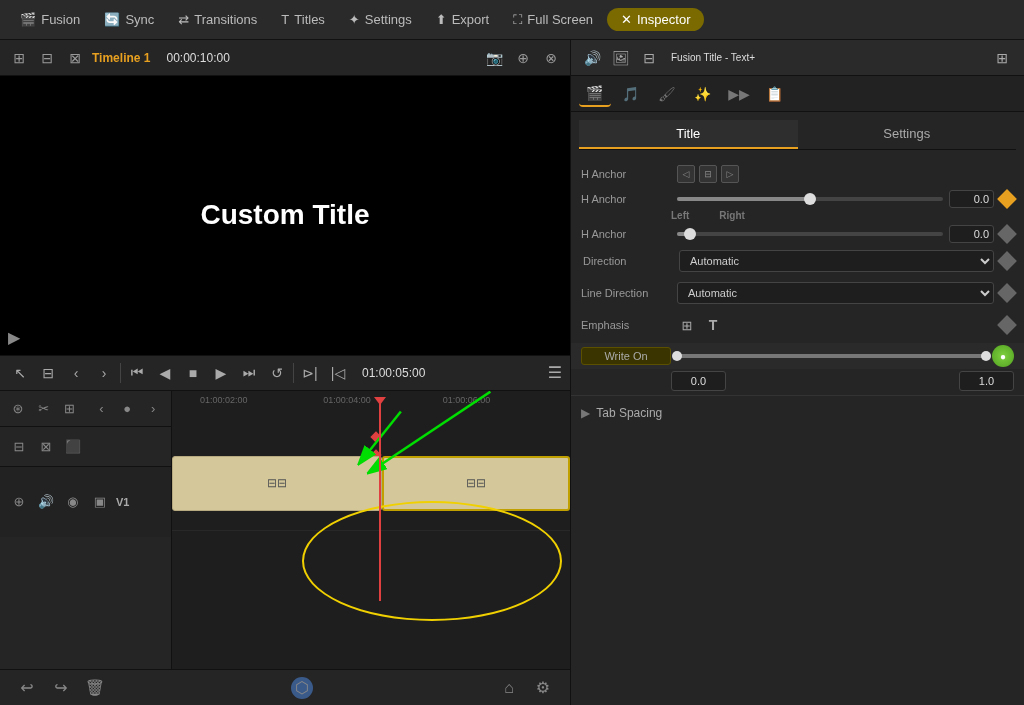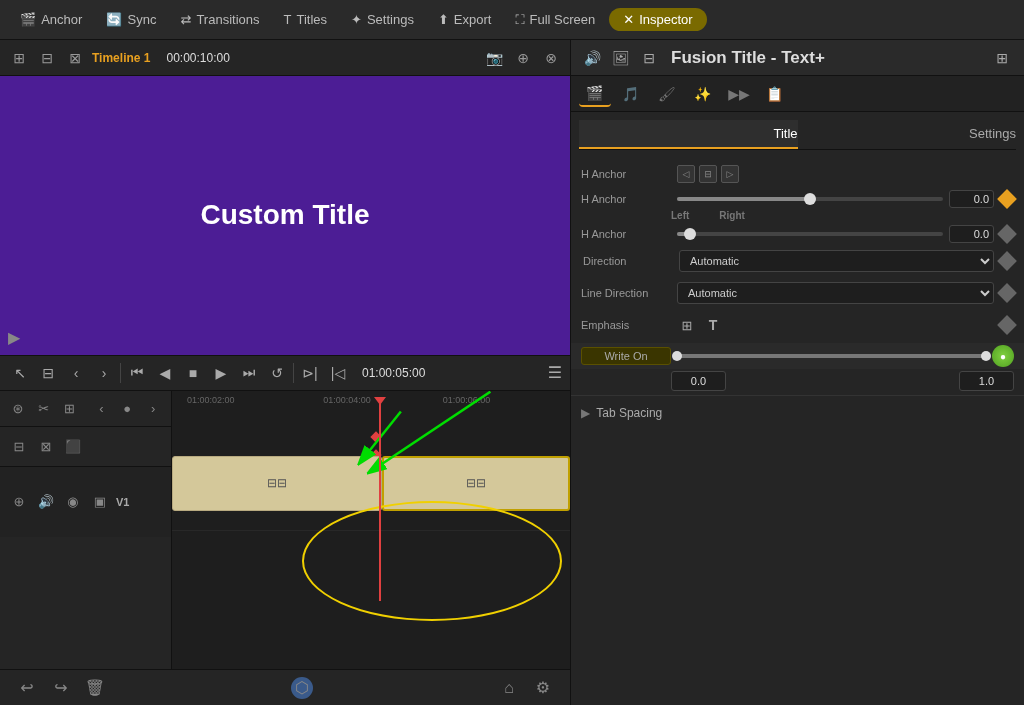--- a/index.html
+++ b/index.html
@@ -104,21 +104,21 @@
       align-items: center;
       justify-content: center;
       color: #999;
       cursor: pointer;
       font-size: 14px;
     }
 
     
     .video-preview {
       flex: 1;
-      background: #4c1d95;
+      background: #000000;
       display: flex;
       align-items: center;
       justify-content: center;
       position: relative;
     }
     .preview-text {
       color: #fff;
       font-size: 28px;
       font-weight: bold;
     }
@@ -322,22 +322,22 @@
       height: 20px;
       display: flex;
       align-items: center;
       justify-content: center;
       color: #aaa;
       cursor: pointer;
       font-size: 14px;
     }
     .insp-title {
       color: #ddd;
-      font-size: 17px;
-      font-weight: bold;
+      font-size: 10px;
+      font-weight: normal;
       margin-left: 4px;
     }
     .inspector-tabs-row {
       display: flex;
       align-items: center;
       height: 36px;
       background: #222;
       border-bottom: 1px solid #111;
       padding: 0 8px;
       gap: 4px;
@@ -359,21 +359,21 @@
     }
 
     
     .title-settings-tabs {
       display: flex;
       margin: 8px 8px 0;
       border-bottom: 1px solid #111;
     }
     .ts-tab {
       flex: 1;
-      text-align: right;
+      text-align: center;
       padding: 6px 0;
       color: #aaa;
       cursor: pointer;
       font-size: 13px;
       border-bottom: 2px solid transparent;
     }
     .ts-tab.active {
       color: #fff;
       border-bottom: 2px solid #e8a020;
       background: #2e2e2e;
@@ -676,21 +676,21 @@
       border-radius: 50%;
       pointer-events: none;
     }
   </style>
 </head>
 <body>
 
 <div class="top-nav">
   <div class="nav-item">
     <span>🎬</span>
-    <span>Anchor</span>
+    <span>Fusion</span>
   </div>
   <div class="nav-item">
     <span>🔄</span>
     <span>Sync</span>
   </div>
   <div class="nav-item">
     <span>⇄</span>
     <span>Transitions</span>
   </div>
   <div class="nav-item">
@@ -780,21 +780,21 @@
           <div class="tc-icon">🔊</div>
           <div class="tc-icon">◉</div>
           <div class="tc-icon">▣</div>
           <div class="v1-label">V1</div>
         </div>
       </div>
 
       <div class="timeline-content">
 
         <div class="preview-bottom-bar">
-          <span class="ruler-num" style="left:15px">01:00:02:00</span>
+          <span class="ruler-num" style="left:28px">01:00:02:00</span>
           <span class="ruler-num" style="left:38%">01:00:04:00</span>
           <span class="ruler-num" style="left:68%">01:00:06:00</span>
         </div>
 
         <div class="waveform-row"></div>
         <div class="waveform-row"></div>
 
         <div class="timeline-tracks" style="position:relative; flex:1; min-height: 120px;">
 
           <div class="playhead" style="left:207px; height: 200px;">

